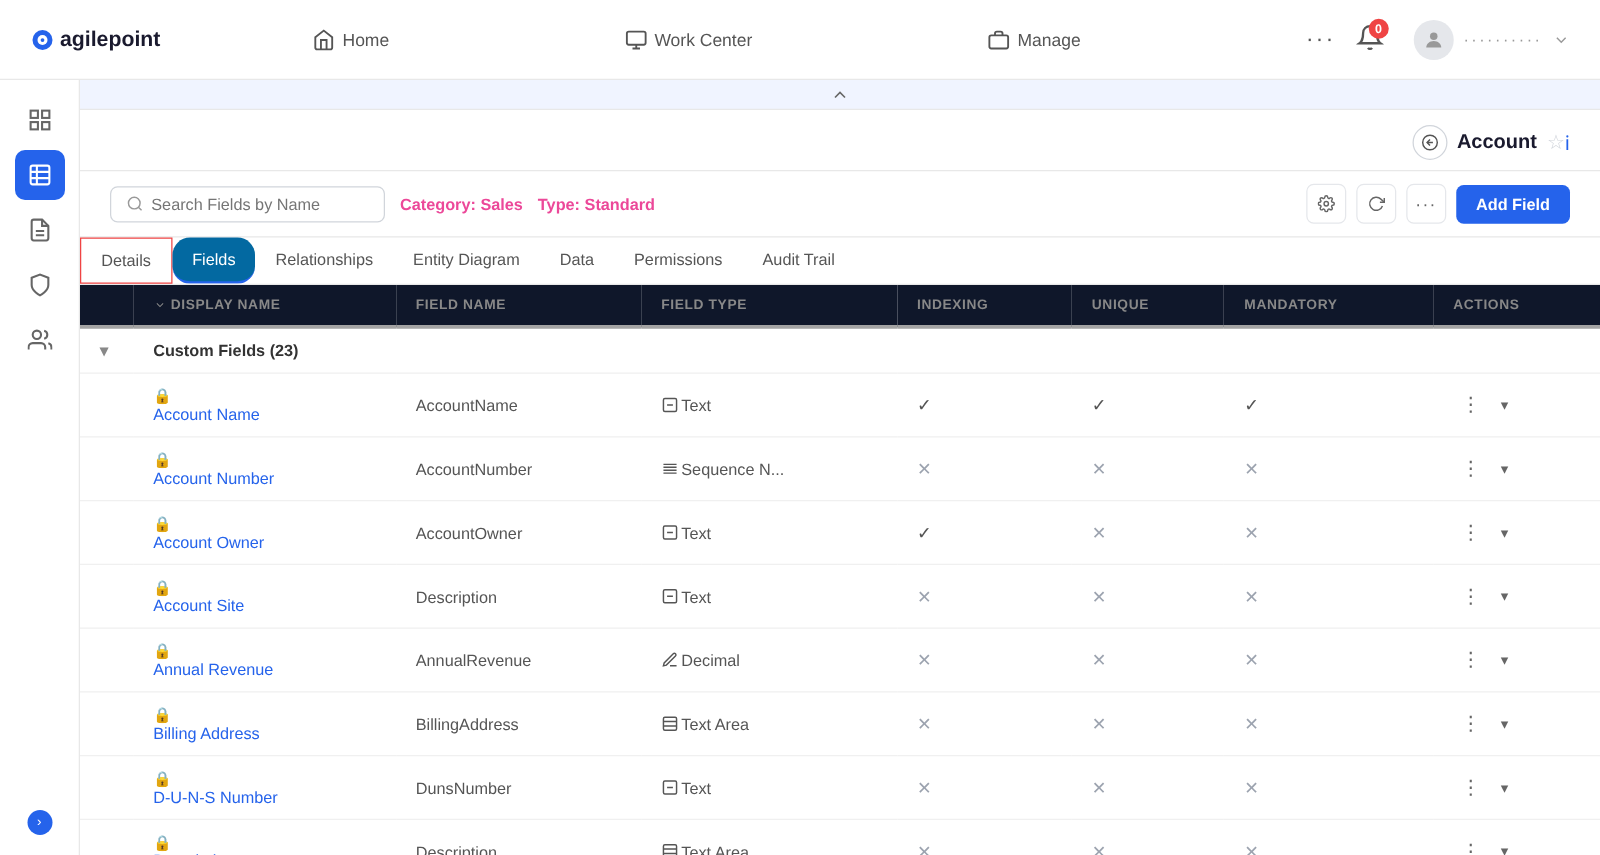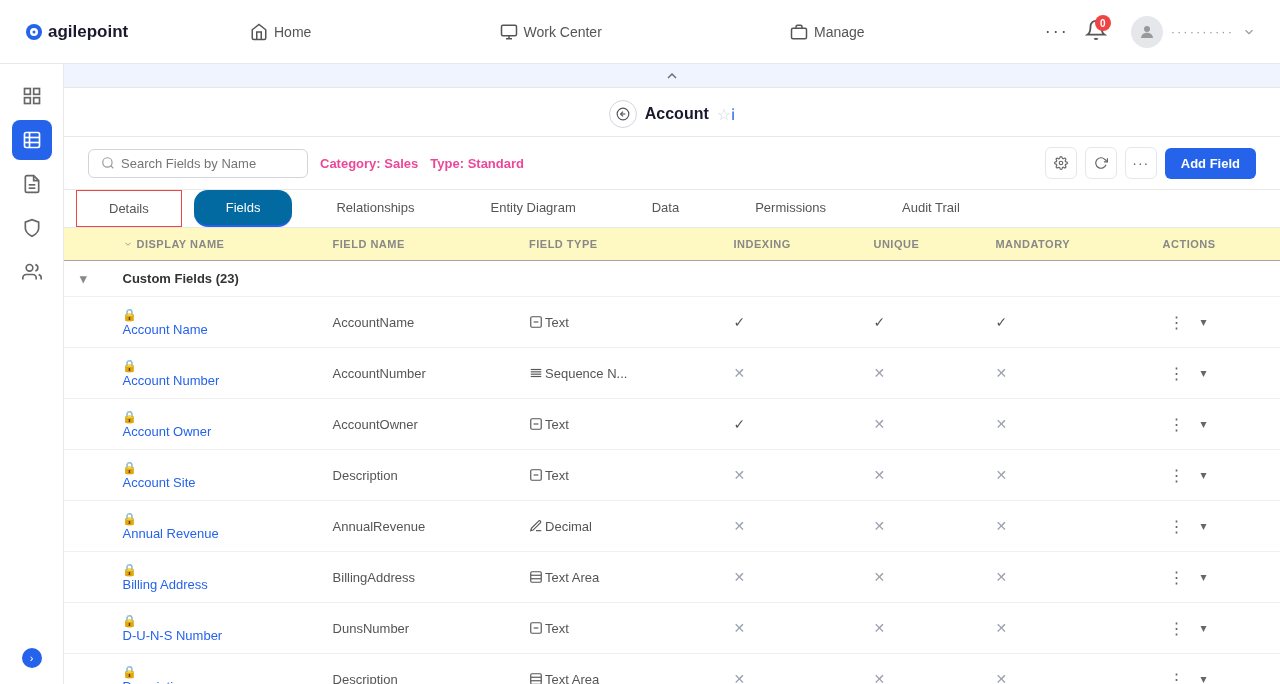--- a/index.html
+++ b/index.html
@@ -27,47 +27,47 @@
 
     
     .sidebar-icon { width: 40px; height: 40px; display: flex; align-items: center; justify-content: center; border-radius: 8px; cursor: pointer; margin-bottom: 4px; color: #666; }
     .sidebar-icon.active { background: #2563eb; color: #fff; }
     .sidebar-expand { margin-top: auto; margin-bottom: 16px; width: 20px; height: 20px; background: #2563eb; border-radius: 50%; display: flex; align-items: center; justify-content: center; cursor: pointer; color: #fff; font-size: 11px; }
 
     
     .collapse-bar { background: #f0f4ff; height: 24px; display: flex; align-items: center; justify-content: center; cursor: pointer; border-bottom: 1px solid #e8e8e8; flex-shrink: 0; }
 
     
-    .page-header { padding: 12px 24px 8px; display: flex; align-items: center; justify-content: center; border-bottom: 1px solid #e8e8e8; flex-shrink: 0; }
+    .page-header { padding: 12px 24px 8px; display: flex; align-items: center; justify-content: flex-end; border-bottom: 1px solid #e8e8e8; flex-shrink: 0; }
     .page-title-area { display: flex; align-items: center; gap: 8px; }
     .back-btn { width: 28px; height: 28px; border-radius: 50%; border: 1px solid #d1d5db; display: flex; align-items: center; justify-content: center; cursor: pointer; }
     .page-title { font-size: 16px; font-weight: 600; color: #1a1a2e; }
     .star-icon { color: #d1d5db; cursor: pointer; font-size: 16px; }
     .info-icon { color: #2563eb; cursor: pointer; font-size: 16px; }
 
     
     .filters-row { padding: 10px 24px; display: flex; align-items: center; gap: 12px; border-bottom: 1px solid #e8e8e8; flex-shrink: 0; }
     .search-box { display: flex; align-items: center; gap: 6px; border: 1px solid #d1d5db; border-radius: 6px; padding: 6px 12px; min-width: 220px; background: #fff; }
     .search-box input { border: none; outline: none; font-size: 13px; color: #555; width: 160px; background: transparent; }
     .filter-tag { font-size: 13px; color: #555; }
     .filter-tag span { font-weight: 600; color: #ec4899; }
     .filter-actions { margin-left: auto; display: flex; align-items: center; gap: 8px; }
     .icon-btn { width: 32px; height: 32px; display: flex; align-items: center; justify-content: center; border-radius: 6px; cursor: pointer; color: #666; border: 1px solid #e5e7eb; background: #fff; }
     .add-field-btn { background: #2563eb; color: #fff; border: none; border-radius: 6px; padding: 8px 16px; font-size: 13px; font-weight: 600; cursor: pointer; white-space: nowrap; }
 
     
     .tabs-row { display: flex; border-bottom: 1px solid #e8e8e8; flex-shrink: 0; }
-    .tab { padding: 10px 32px; font-size: 13px; cursor: pointer; color: #555; border-bottom: 2px solid transparent; white-space: nowrap; margin-left: 12px; }
+    .tab { padding: 10px 16px; font-size: 13px; cursor: pointer; color: #555; border-bottom: 2px solid transparent; white-space: nowrap; }
     .tab.active { color: #2563eb; border-bottom-color: #2563eb; background: #0369a1; color: #fff; border-radius: 14px; }
     .tab.details-tab { border: 1px solid #ef4444; color: #555; }
 
     
     .table-container { flex: 1; overflow-y: auto; }
     table { width: 100%; border-collapse: collapse; }
-    thead tr { background: #fef9c3; border-bottom: 1px solid #a3a3a3; }
+    thead tr { background: #0f172a; border-bottom: 3px solid #a3a3a3; }
     thead th { padding: 10px 16px; text-align: left; font-size: 11px; font-weight: 600; color: #888; letter-spacing: 0.5px; white-space: nowrap; }
     thead th:first-child { width: 40px; }
     tbody tr { border-bottom: 1px solid #f0f0f0; }
     td { padding: 10px 16px; font-size: 13px; color: #555; }
     .field-name-link { color: #2563eb; cursor: pointer; text-decoration: none; display: flex; align-items: center; gap: 6px; }
     .lock-icon { color: #9ca3af; font-size: 12px; }
     .check-icon { color: #555; font-size: 14px; }
     .x-icon { color: #9ca3af; font-size: 14px; }
     .field-type-cell { display: flex; align-items: center; gap: 2px; color: #555; }
     .row-actions { display: flex; align-items: center; gap: 4px; }

